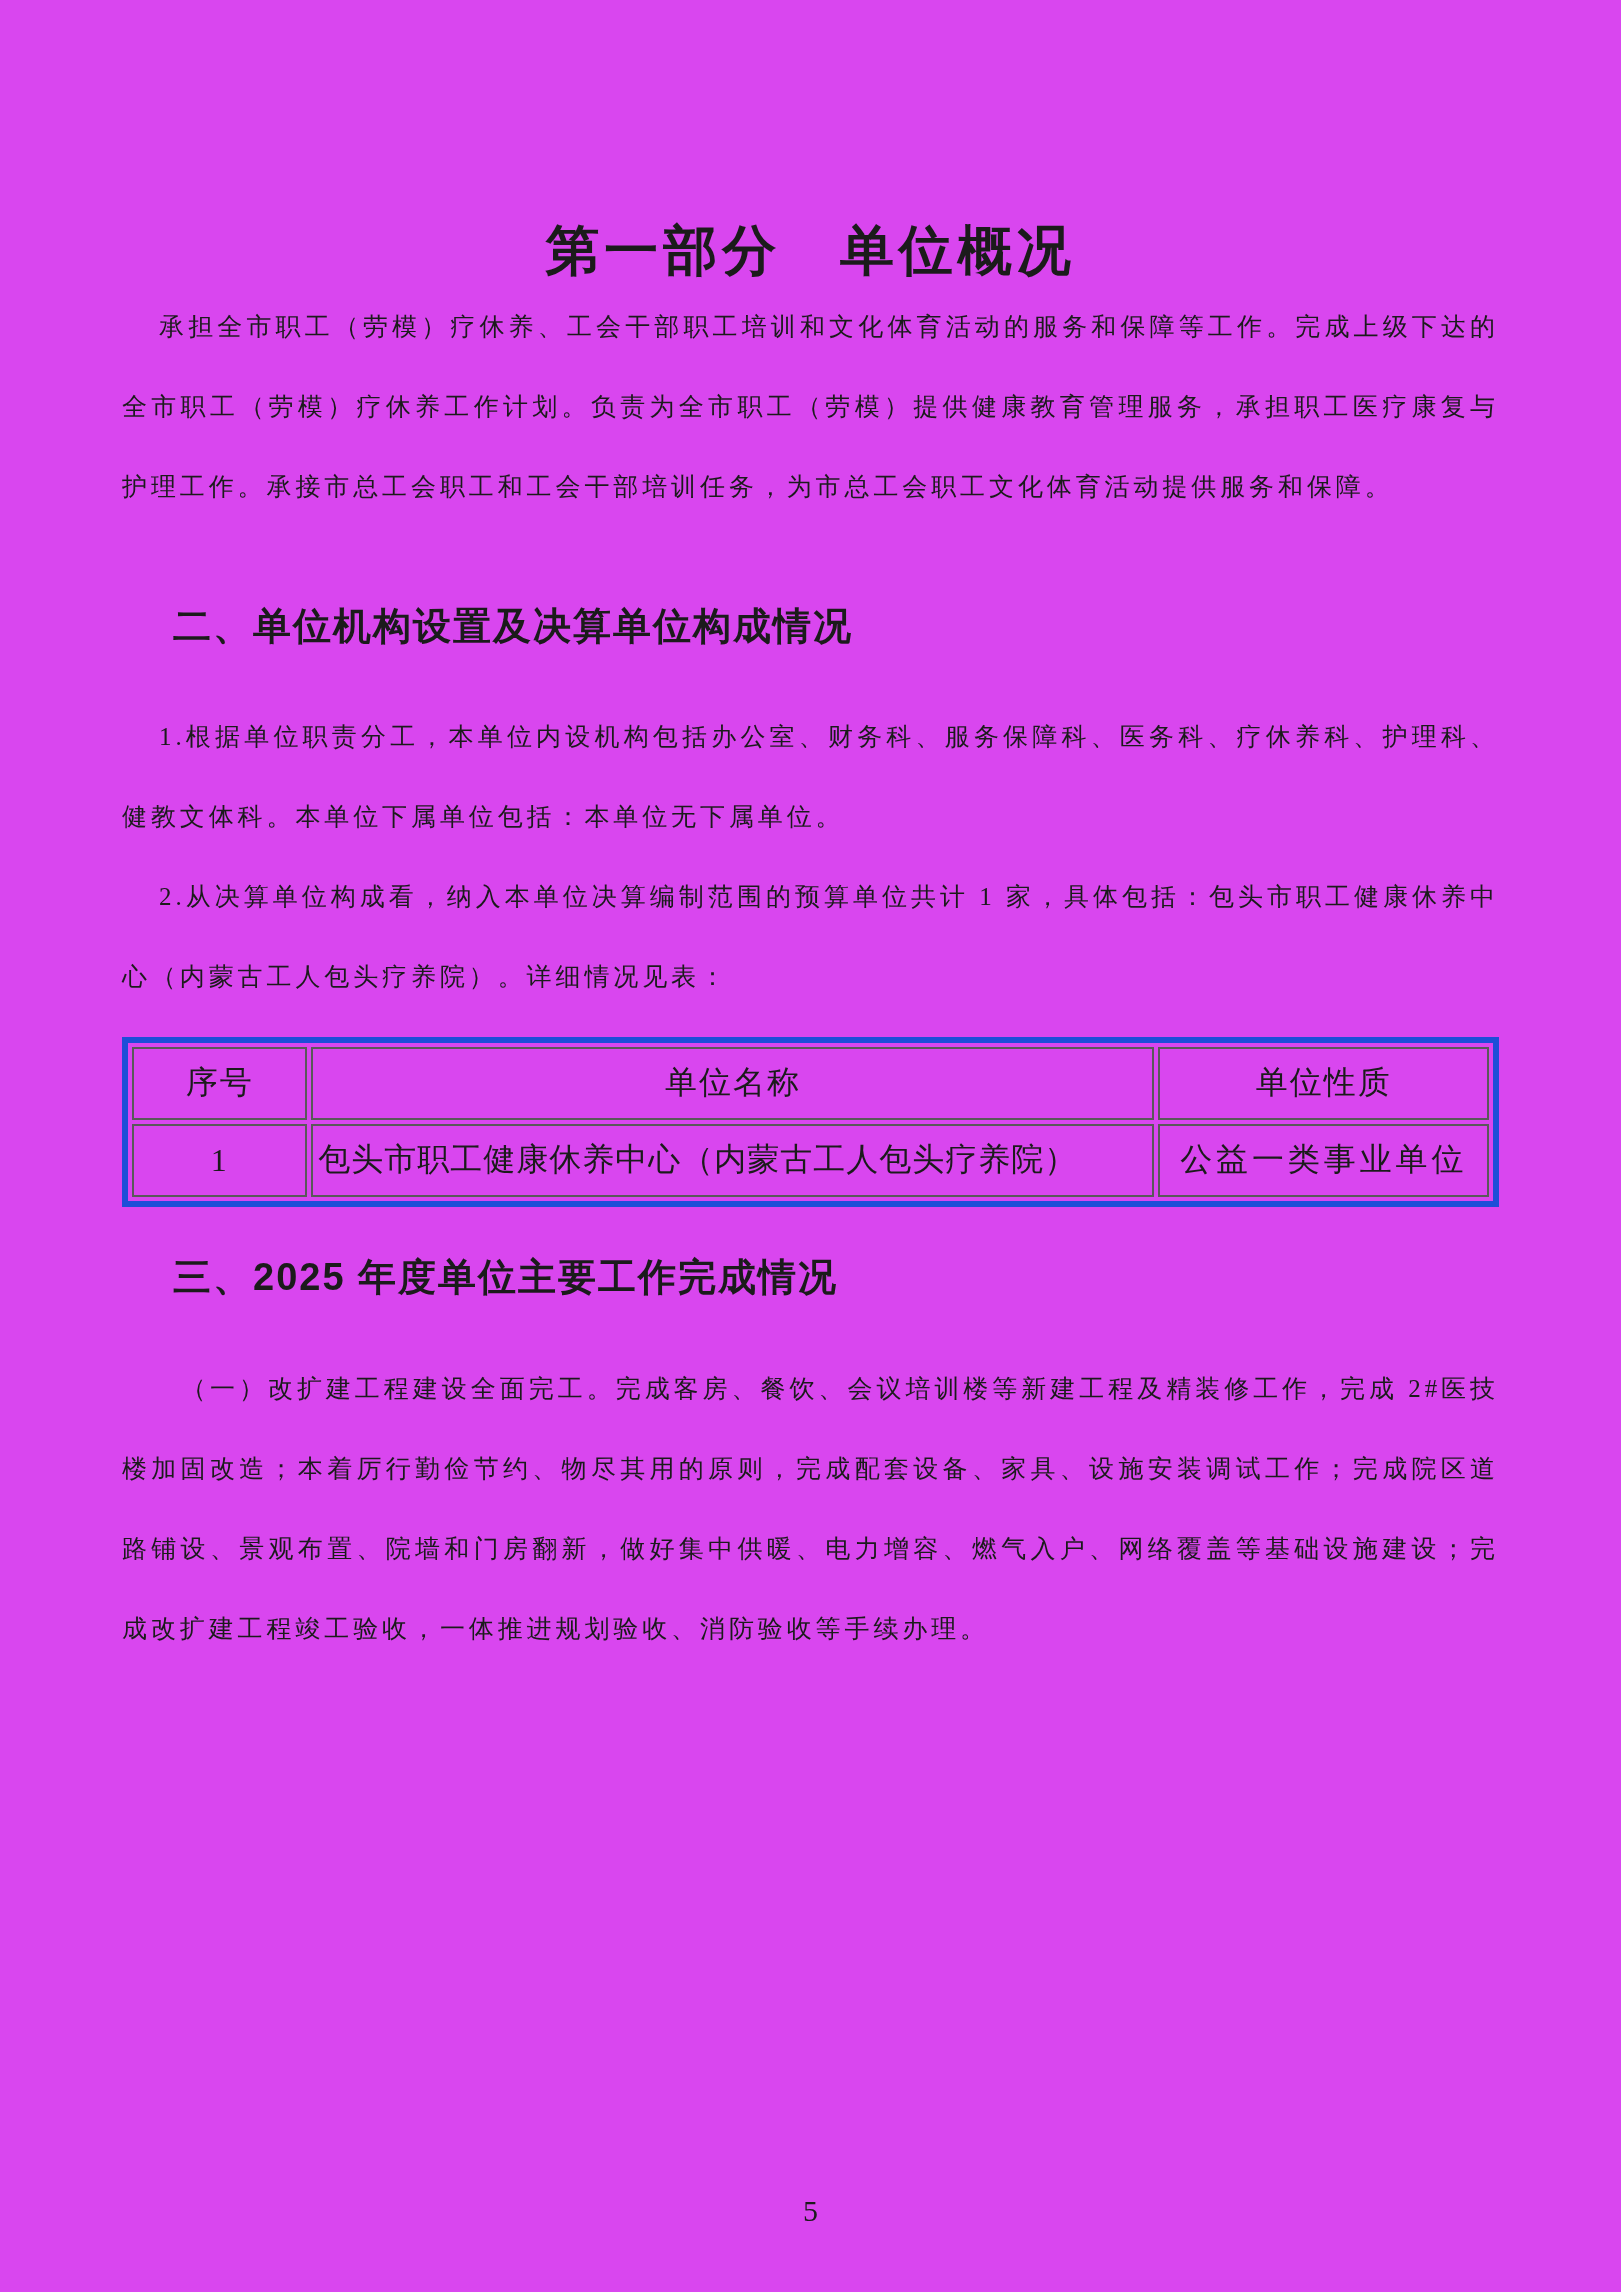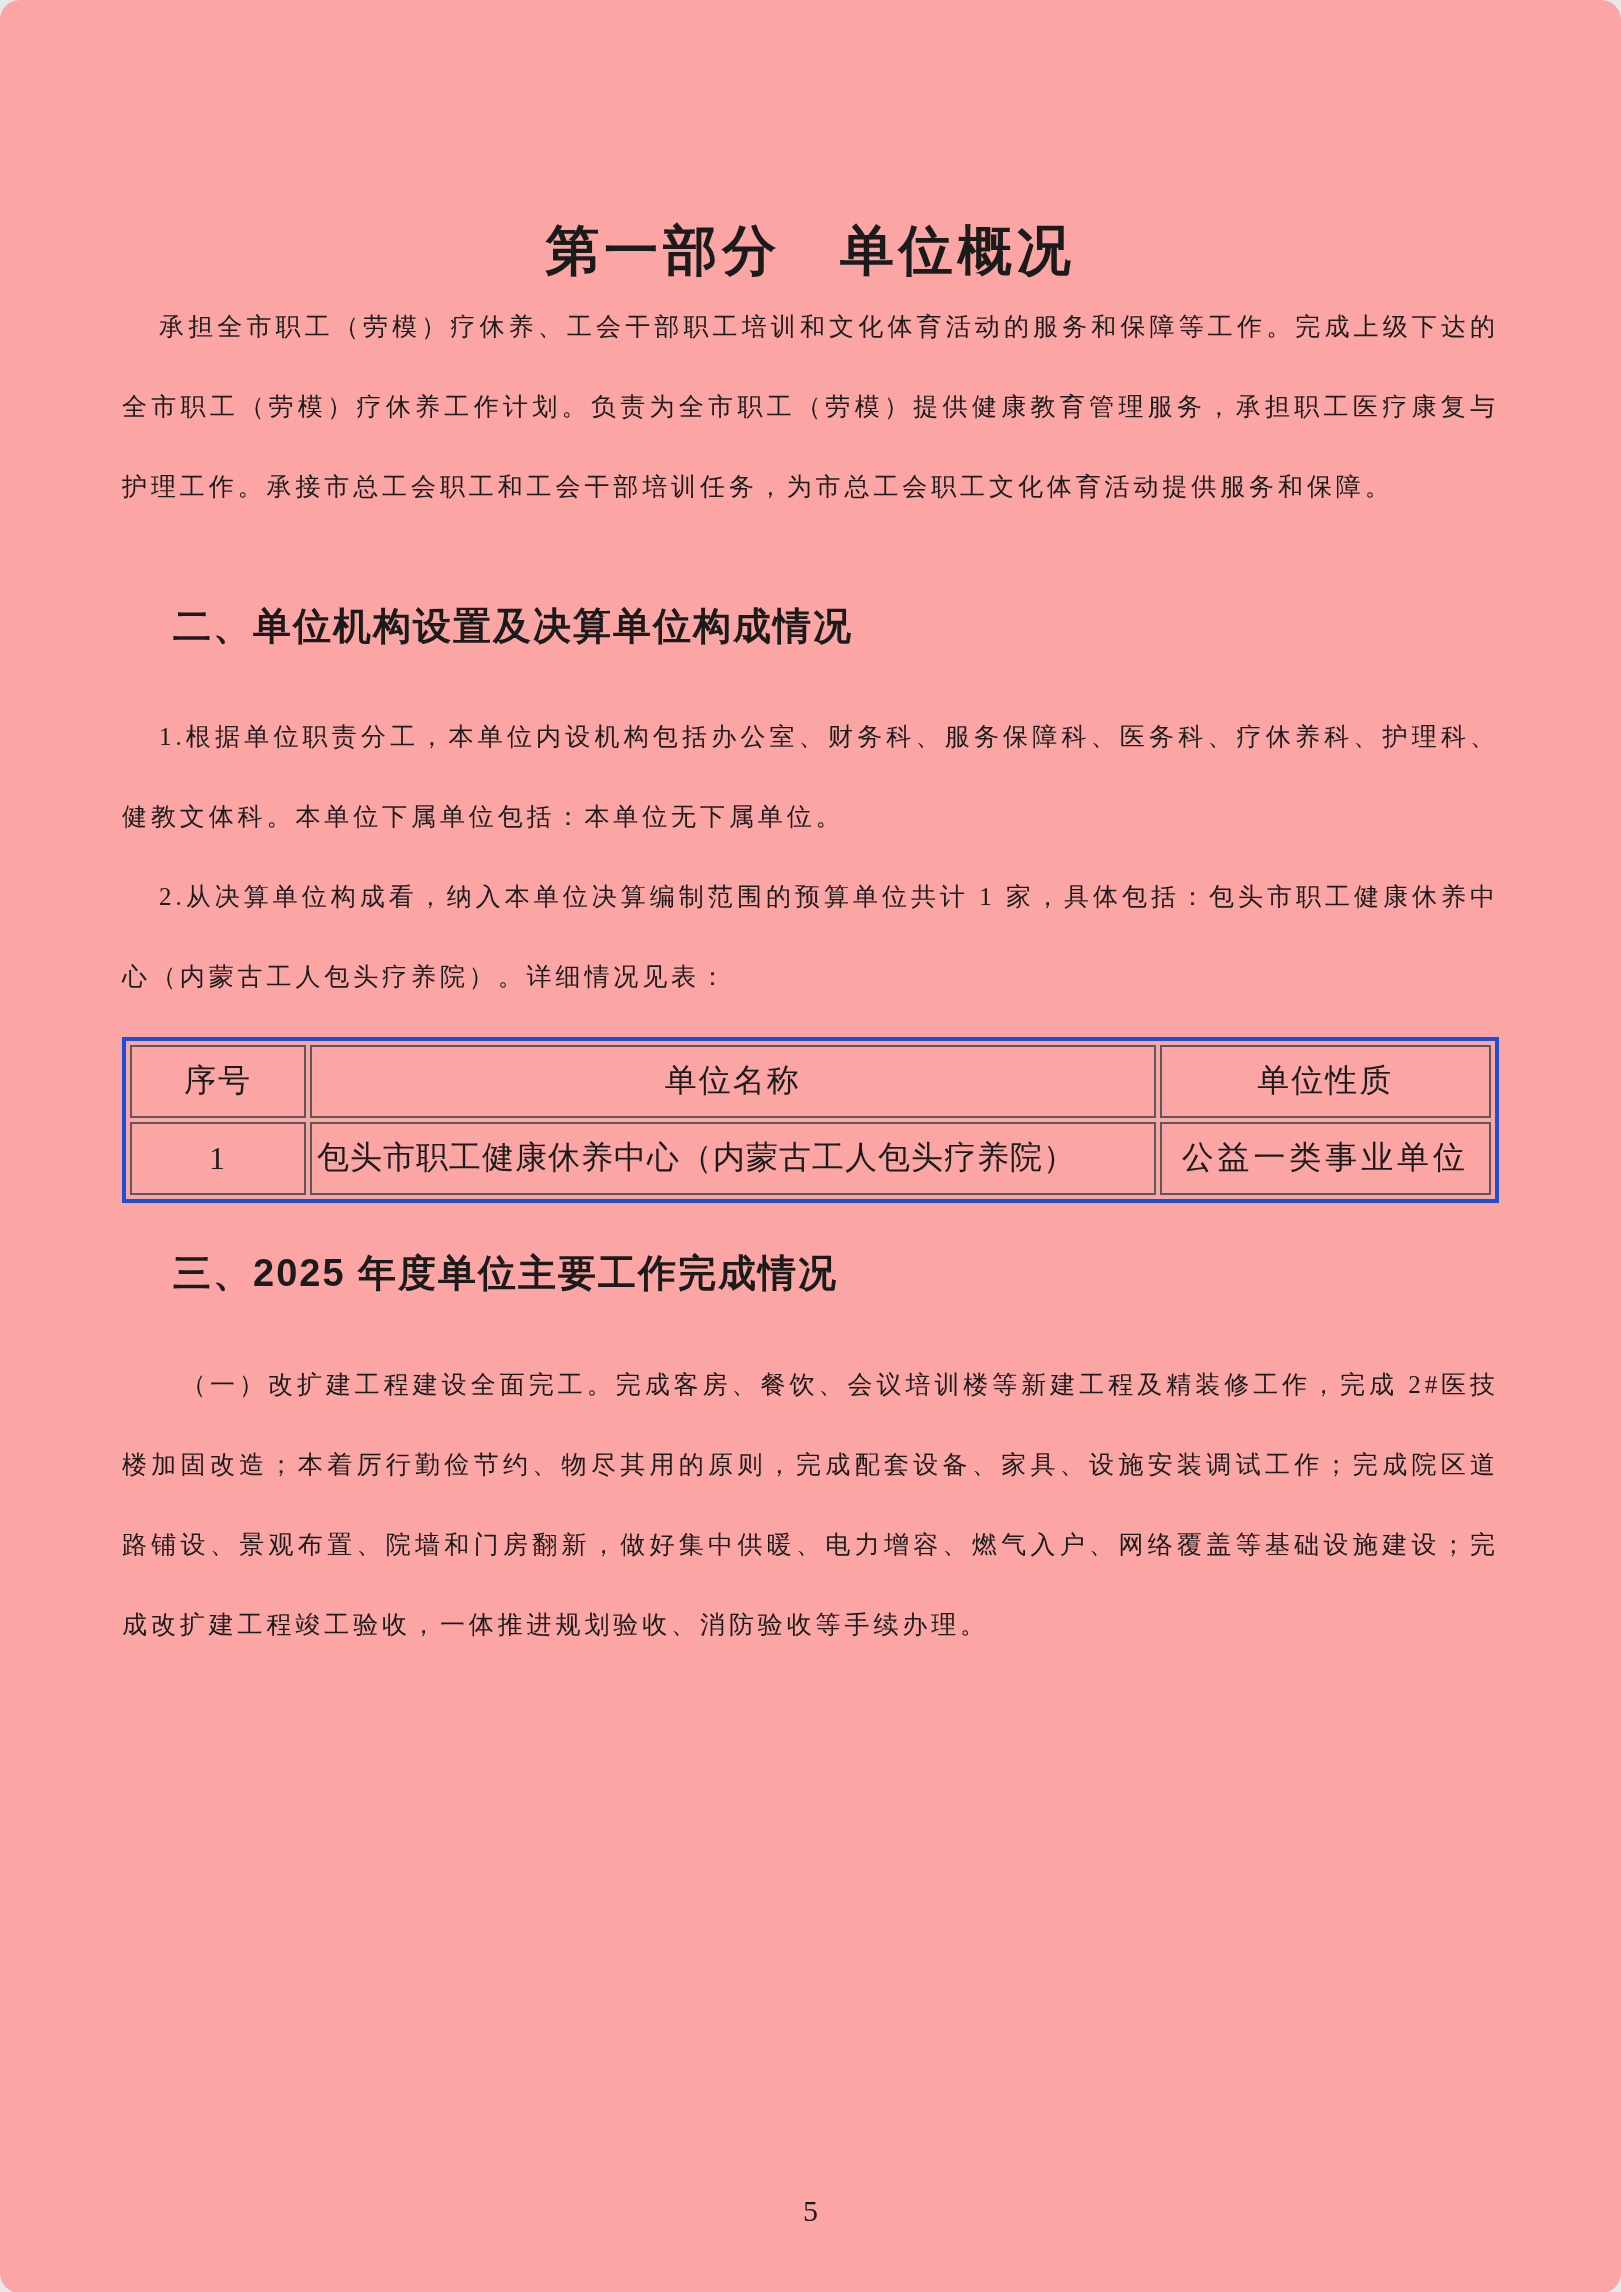--- a/index.html
+++ b/index.html
@@ -1,25 +1,24 @@
 <!DOCTYPE html>
 <html><head>
 <meta charset="utf-8">
 <style>
   html, body { margin: 0; padding: 0; background: #e8e8e8; }
   .page {
     position: relative;
     width: 1621px;
     height: 2293px;
     margin: 0 auto;
-    background: #fca5a5;
+    background: #d946ef;
     color: #1b1b1b;
     overflow: hidden;
     font-family: "Liberation Serif", serif;
-    border-radius: 20px;
   }
   .doc-title {
     margin: 0;
     padding-top: 216px;
     text-align: center;
     font-family: "Liberation Serif", serif;
     font-weight: bold;
     font-size: 54px;
     line-height: 71px;
     letter-spacing: 4.9px;
@@ -48,21 +47,21 @@
   .work-para .lead {
     font-family: "Liberation Sans", sans-serif;
     font-weight: normal;
     margin-left: 8px;
   }
   .org-table {
     width: 100%;
     table-layout: fixed;
     border-collapse: separate;
     border-spacing: 4.9px;
-    border: 4px solid #1d4ed8;
+    border: 6px solid #1d4ed8;
     margin-top: 19.6px;
   }
   .org-table th, .org-table td {
     border: 2px solid #595959;
     font-family: "Liberation Serif", serif;
     font-weight: normal;
     font-size: 32px;
     height: 69px;
     vertical-align: middle;
     text-align: center;

